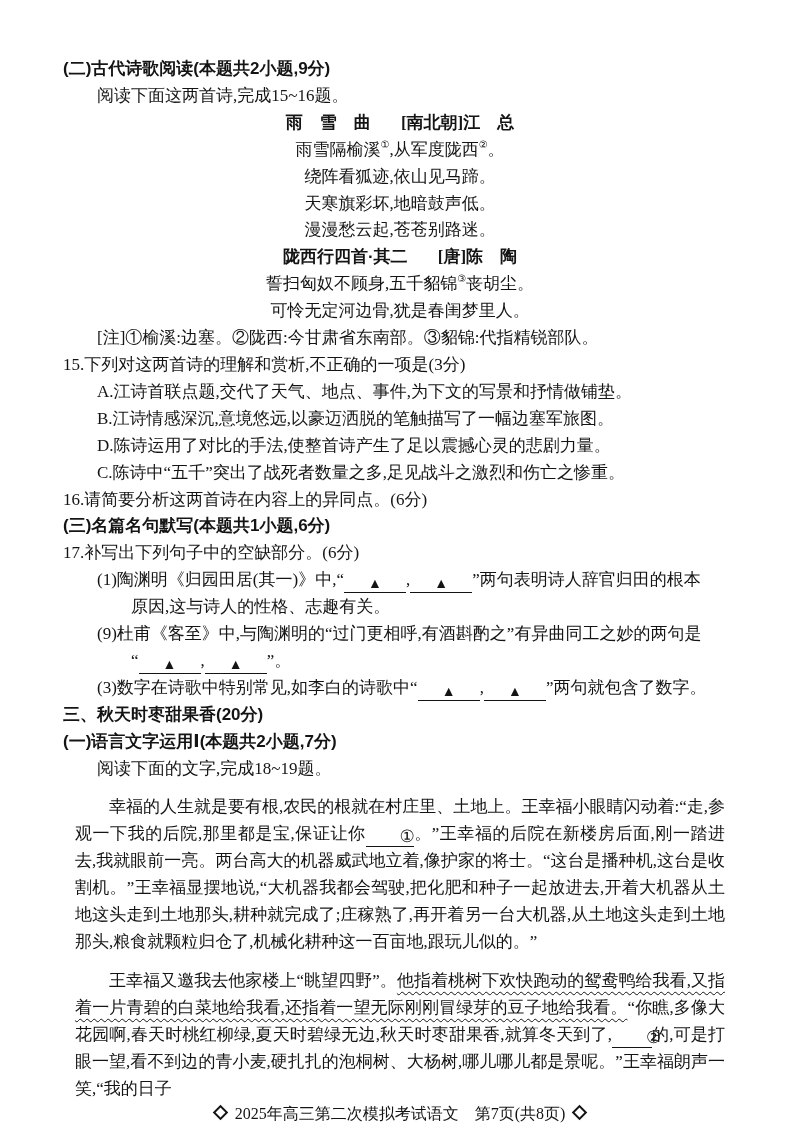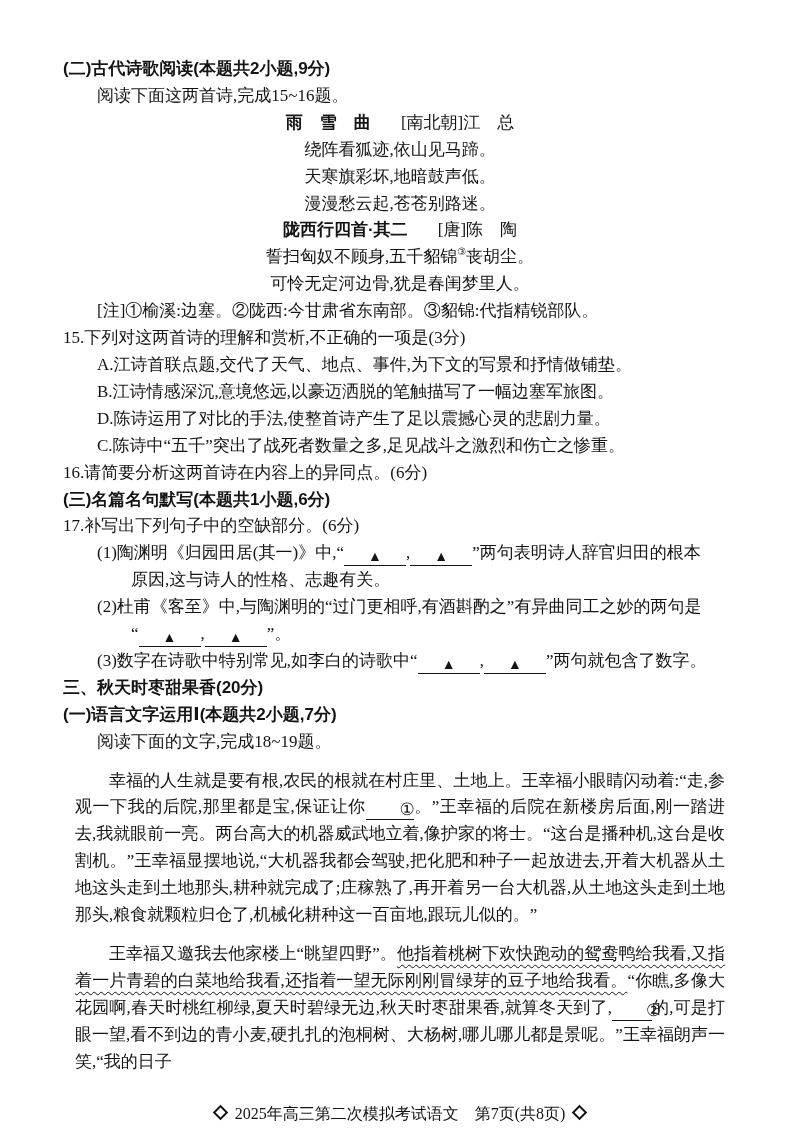--- a/index.html
+++ b/index.html
@@ -13,21 +13,21 @@
     box-sizing:border-box;
     padding:56px 63px 16px 63px;
     overflow:hidden;
   }
   .line{line-height:26.9px;}
   .hei{font-family:"Liberation Sans","DejaVu Sans",sans-serif;font-weight:700;}
   .indent1{padding-left:34px;}
   .nowrap{white-space:nowrap;}
   .poem{text-align:center;line-height:26.9px;}
   .poem-title-txt{font-weight:700;font-family:"Liberation Sans","DejaVu Sans",sans-serif;}
-  .poem-author{margin-left:26px;}
+  .poem-author{margin-left:26px;font-weight:bold;}
   sup{font-size:10px;vertical-align:super;line-height:0;}
   .opt{padding-left:34px;line-height:26.9px;}
   .item-first{padding-left:34px;}
   .item-cont{padding-left:68px;}
   .blank{
     display:inline-block;
     border-bottom:1.3px solid #141414;
     text-align:center;
     height:19px;
     line-height:19px;
@@ -60,20 +60,21 @@
 
 <div class="page">
 
   <div class="line hei">(二)古代诗歌阅读(本题共2小题,9分)</div>
   <div class="line indent1">阅读下面这两首诗,完成15~16题。</div>
 
   <div class="poem">
     <span class="poem-title-txt">雨　雪　曲</span>
     <span class="poem-author">[南北朝]江　总</span>
   </div>
+  <div class="poem">雨雪隔榆溪<sup>①</sup>,从军度陇西<sup>②</sup>。</div>
   <div class="poem">绕阵看狐迹,依山见马蹄。</div>
   <div class="poem">天寒旗彩坏,地暗鼓声低。</div>
   <div class="poem">漫漫愁云起,苍苍别路迷。</div>
 
   <div class="poem">
     <span class="poem-title-txt">陇西行四首·其二</span>
     <span class="poem-author">[唐]陈　陶</span>
   </div>
   <div class="poem">誓扫匈奴不顾身,五千貂锦<sup>③</sup>丧胡尘。</div>
   <div class="poem">可怜无定河边骨,犹是春闺梦里人。</div>
@@ -86,21 +87,21 @@
   <div class="opt">D.陈诗运用了对比的手法,使整首诗产生了足以震撼心灵的悲剧力量。</div>
   <div class="opt">C.陈诗中“五千”突出了战死者数量之多,足见战斗之激烈和伤亡之惨重。</div>
   <div class="line">16.请简要分析这两首诗在内容上的异同点。(6分)</div>
 
   <div class="line hei">(三)名篇名句默写(本题共1小题,6分)</div>
   <div class="line">17.补写出下列句子中的空缺部分。(6分)</div>
 
   <div class="line item-first nowrap"><span>(1)陶渊明《归园田居(其一)》中,“</span><span class="blank w62"><span class="tri">▲</span></span><span>,</span><span class="blank w62"><span class="tri">▲</span></span><span>”两句表明诗人辞官归田的根本</span></div>
   <div class="line item-cont">原因,这与诗人的性格、志趣有关。</div>
 
-  <div class="line item-first">(2)杜甫《客至》中,与陶渊明的“过门更相呼,有酒斟酌之”有异曲同工之妙的两句是</div>
+  <div class="line item-first">(9)杜甫《客至》中,与陶渊明的“过门更相呼,有酒斟酌之”有异曲同工之妙的两句是</div>
   <div class="line item-cont nowrap"><span>“</span><span class="blank w62"><span class="tri">▲</span></span><span>,</span><span class="blank w62"><span class="tri">▲</span></span><span>”。</span></div>
 
   <div class="line item-first nowrap"><span>(3)数字在诗歌中特别常见,如李白的诗歌中“</span><span class="blank w62"><span class="tri">▲</span></span><span>,</span><span class="blank w62"><span class="tri">▲</span></span><span>”两句就包含了数字。</span></div>
 
   <div class="line hei">三、秋天时枣甜果香(20分)</div>
   <div class="line hei">(一)语言文字运用Ⅰ(本题共2小题,7分)</div>
   <div class="line indent1">阅读下面的文字,完成18~19题。</div>
 
   <p class="para"><span>幸福的人生就是要有根,农民的根就在村庄里、土地上。王幸福小眼睛闪动着:“走,参观一下我的后院,那里都是宝,保证让你</span><span class="blank w48"><span>①</span></span><span>。”王幸福的后院在新楼房后面,刚一踏进去,我就眼前一亮。两台高大的机器威武地立着,像护家的将士。“这台是播种机,这台是收割机。”王幸福显摆地说,“大机器我都会驾驶,把化肥和种子一起放进去,开着大机器从土地这头走到土地那头,耕种就完成了;庄稼熟了,再开着另一台大机器,从土地这头走到土地那头,粮食就颗粒归仓了,机械化耕种这一百亩地,跟玩儿似的。”</span></p>
 

